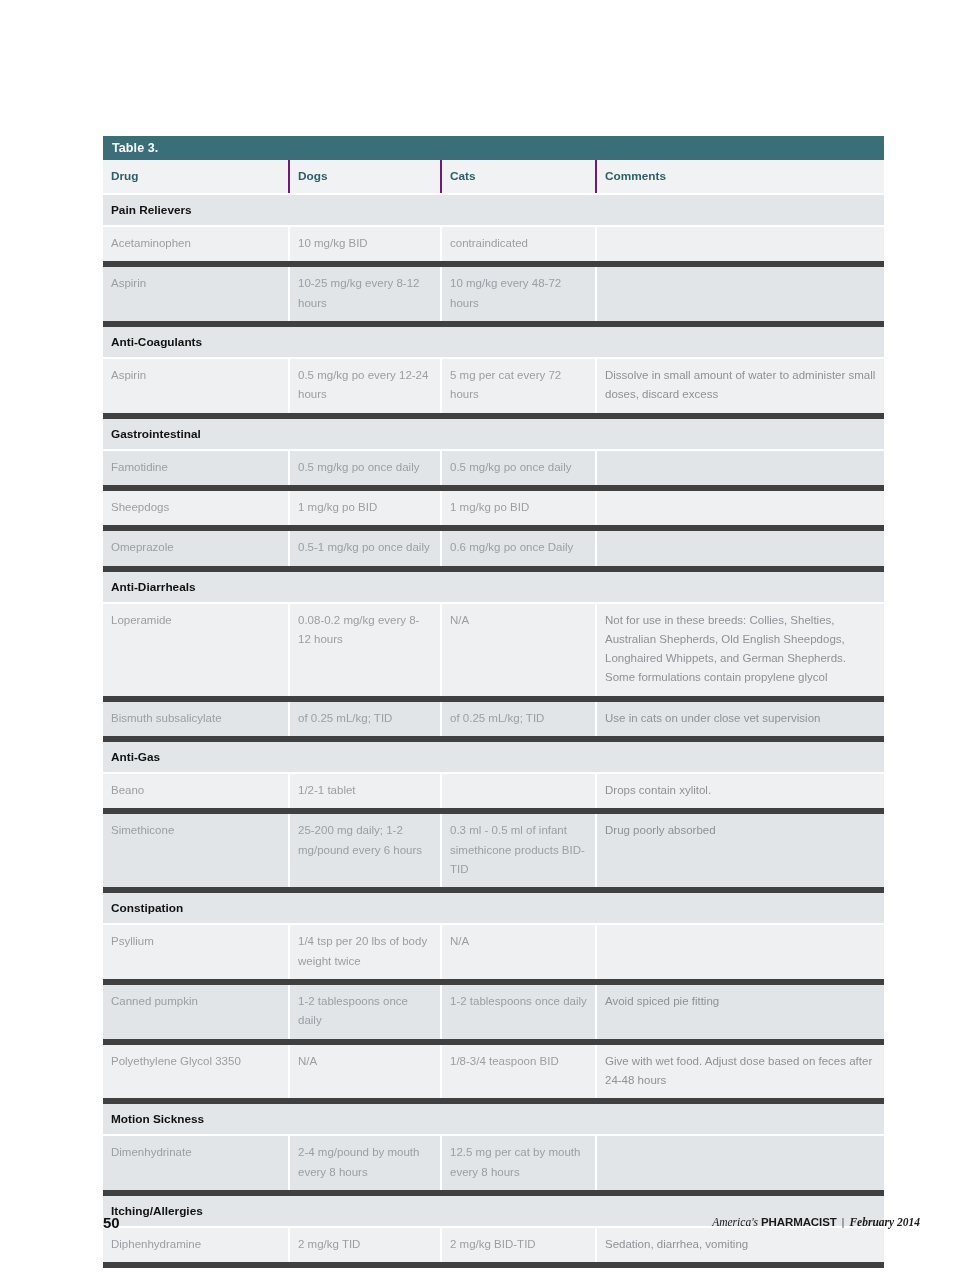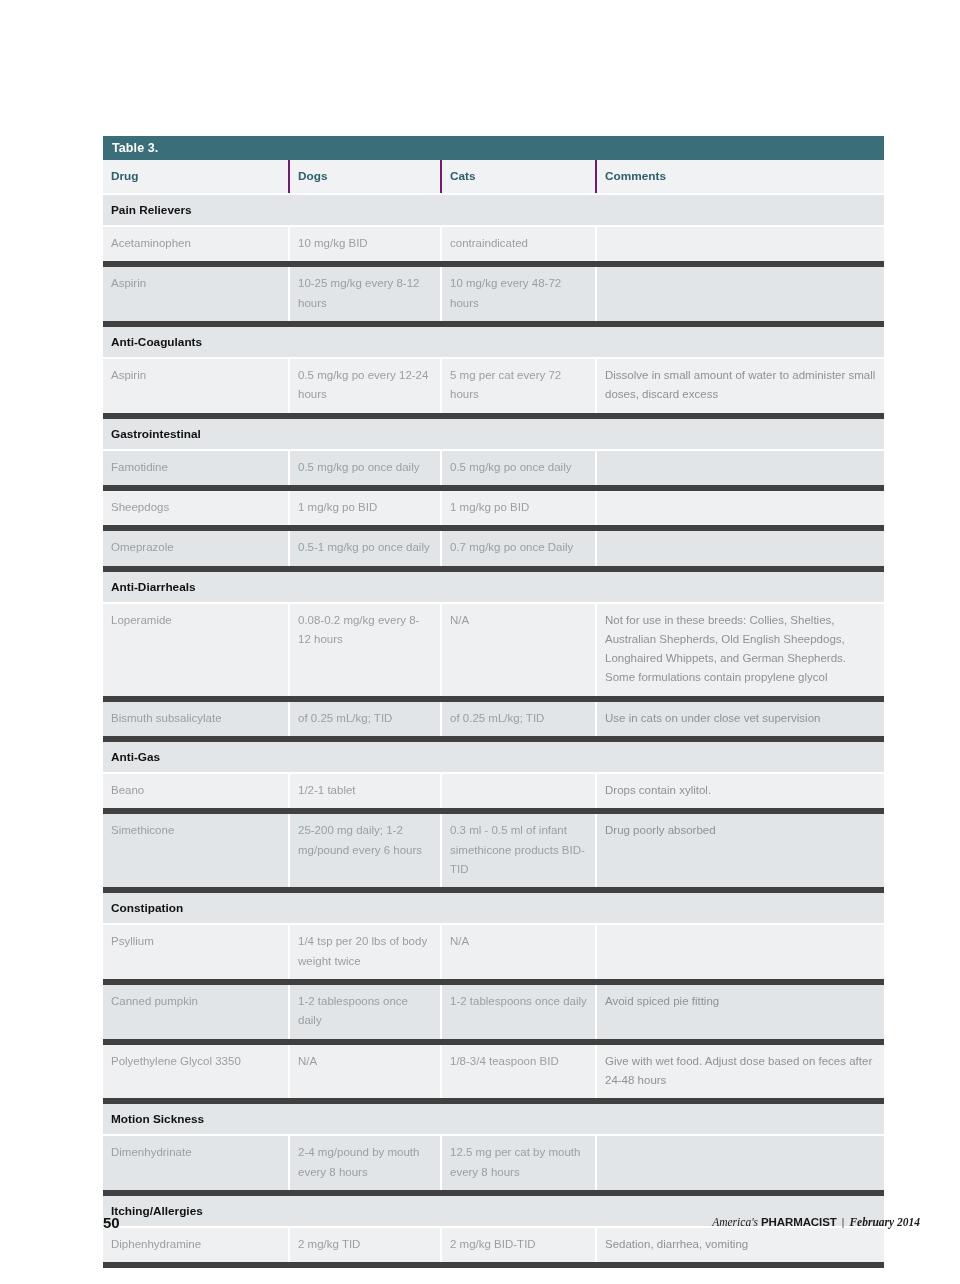--- a/index.html
+++ b/index.html
@@ -195,21 +195,21 @@
           </tr>
           <tr class="data-row shade-a">
             <td>Sheepdogs</td>
             <td>1 mg/kg po BID</td>
             <td>1 mg/kg po BID</td>
             <td class="comments-cell"></td>
           </tr>
           <tr class="data-row shade-b">
             <td>Omeprazole</td>
             <td>0.5-1 mg/kg po once daily</td>
-            <td>0.7 mg/kg po once Daily</td>
+            <td>0.6 mg/kg po once Daily</td>
             <td class="comments-cell"></td>
           </tr>
           <tr class="section-row">
             <td colspan="4">Anti-Diarrheals</td>
           </tr>
           <tr class="data-row shade-a">
             <td>Loperamide</td>
             <td>0.08-0.2 mg/kg every 8-12 hours</td>
             <td>N/A</td>
             <td class="comments-cell">Not for use in these breeds: Collies, Shelties, Australian Shepherds, Old English Sheepdogs, Longhaired Whippets, and German Shepherds. Some formulations contain propylene glycol</td>

